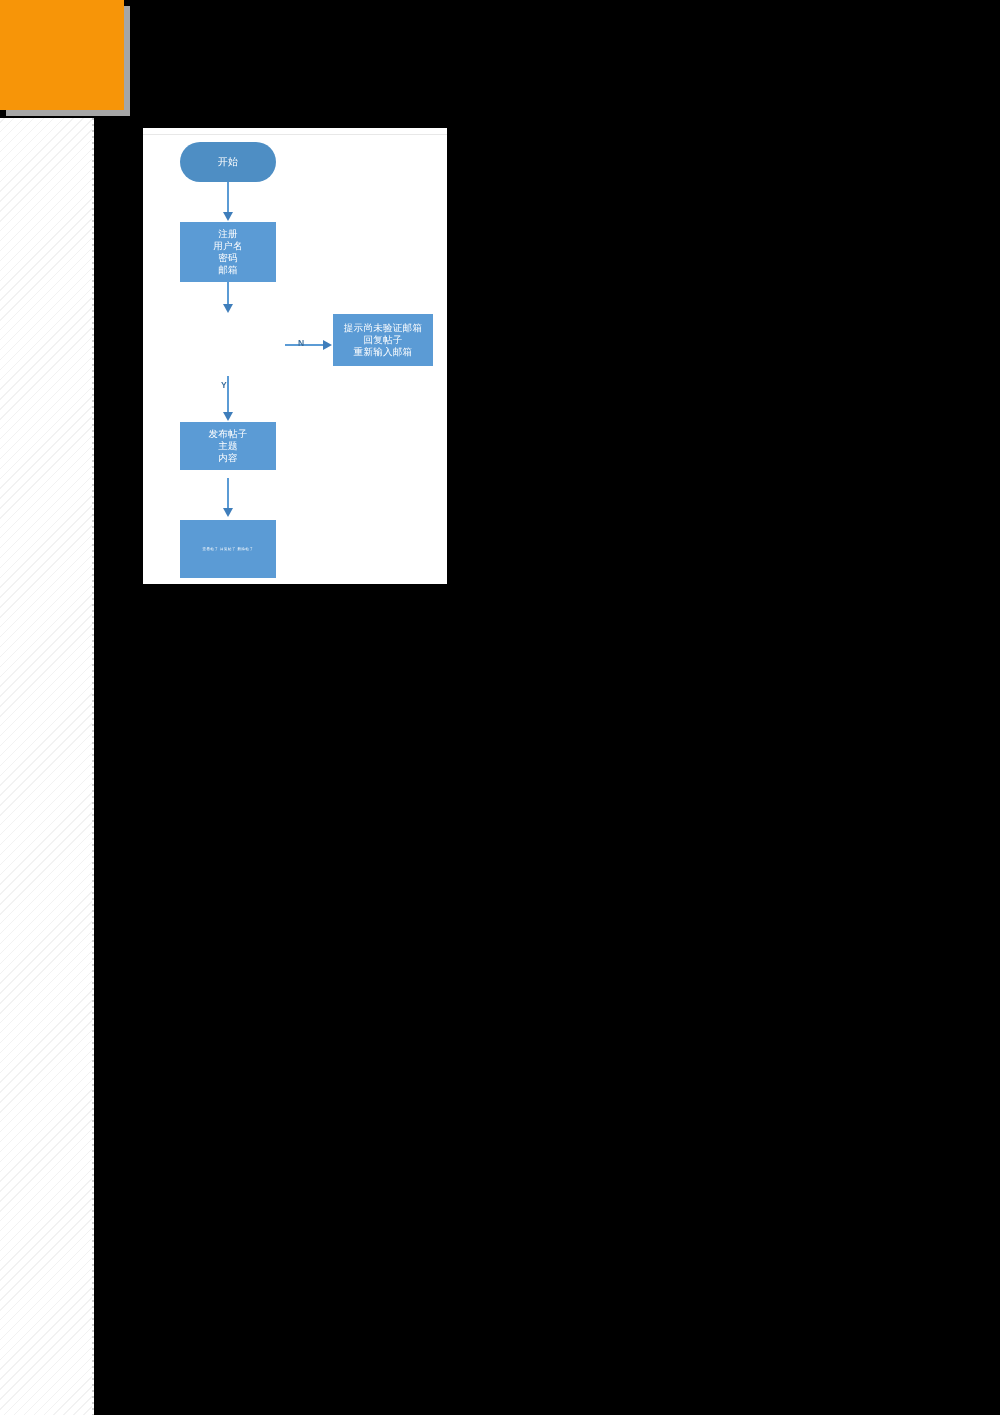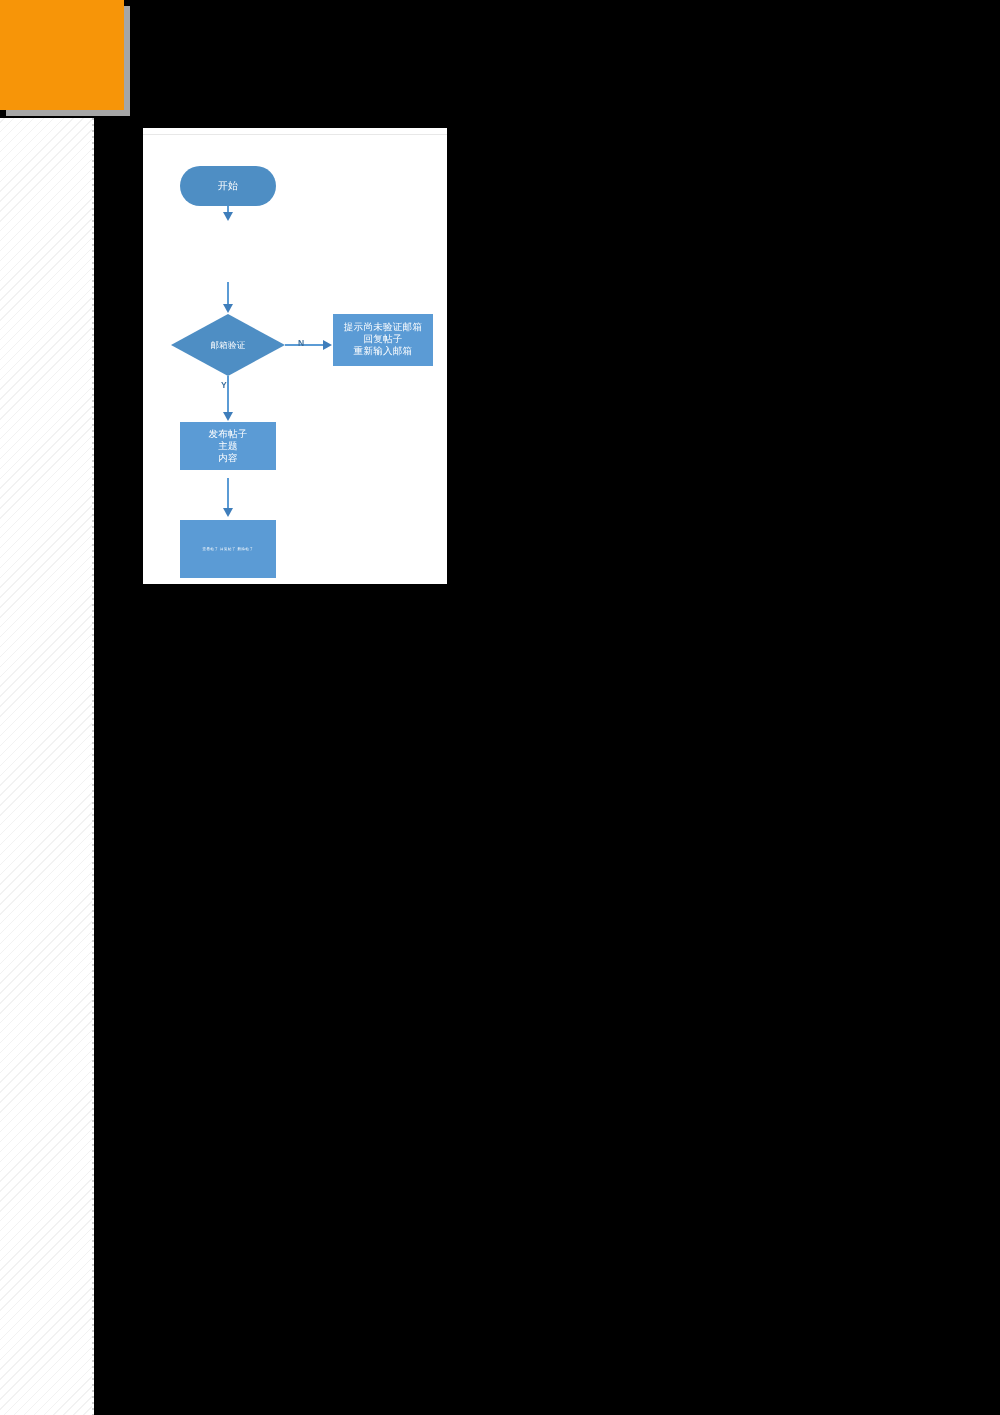--- a/index.html
+++ b/index.html
@@ -102,21 +102,20 @@
   }
 
   .node-start {
     left: 37px;
     top: 14px;
     width: 96px;
     height: 40px;
     border-radius: 20px;
     background: #4e8ec4;
     font-size: 10px;
-    margin-top: 24px;
   }
 
   .node-box {
     background: #5b9bd5;
     font-size: 9.5px;
   }
 
   .node-register {
     left: 37px;
     top: 94px;
@@ -129,21 +128,20 @@
     top: 294px;
     width: 96px;
     height: 48px;
   }
 
   .node-resend {
     left: 190px;
     top: 186px;
     width: 100px;
     height: 52px;
-    font-family: Liberation Mono, monospace;
   }
 
   .node-final {
     left: 37px;
     top: 392px;
     width: 96px;
     height: 58px;
     font-size: 3.4px;
     letter-spacing: 0.6px;
   }
@@ -219,24 +217,29 @@
   <div class="arrow-down" style="left:80px; top:284px;"></div>
   <div class="edge-label" style="left:78px; top:252px;">Y</div>
 
   <div class="connector conn-v" style="left:84px; top:350px; height:32px;"></div>
   <div class="arrow-down" style="left:80px; top:380px;"></div>
 
   <div class="node node-start">
     <span>开始</span>
   </div>
 
-
-  <div class="node node-diamond">
-    <span>邮箱验证</span>
-  </div>
+  <div class="node node-box node-register">
+    <div>
+      <span class="nline">注册</span>
+      <span class="nline">用户名</span>
+      <span class="nline">密码</span>
+      <span class="nline">邮箱</span>
+    </div>
+  </div>
+
 
   <div class="node node-box node-resend">
     <div>
       <span class="nline">提示尚未验证邮箱</span>
       <span class="nline">回复帖子</span>
       <span class="nline">重新输入邮箱</span>
     </div>
   </div>
 
   <div class="node node-box node-publish">

